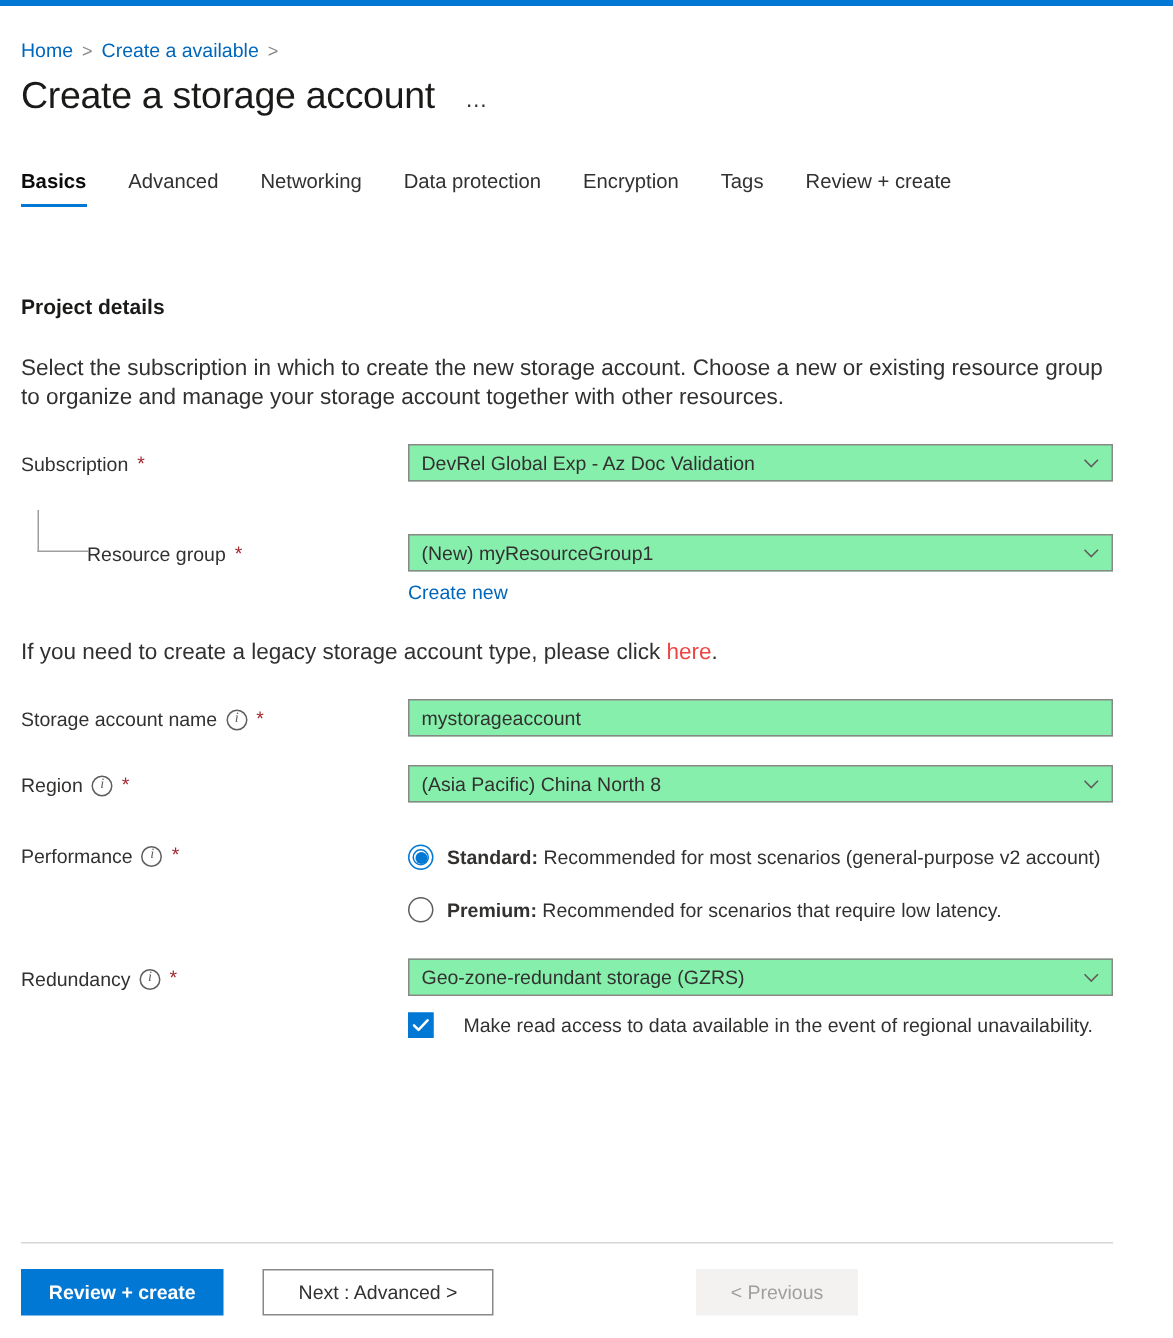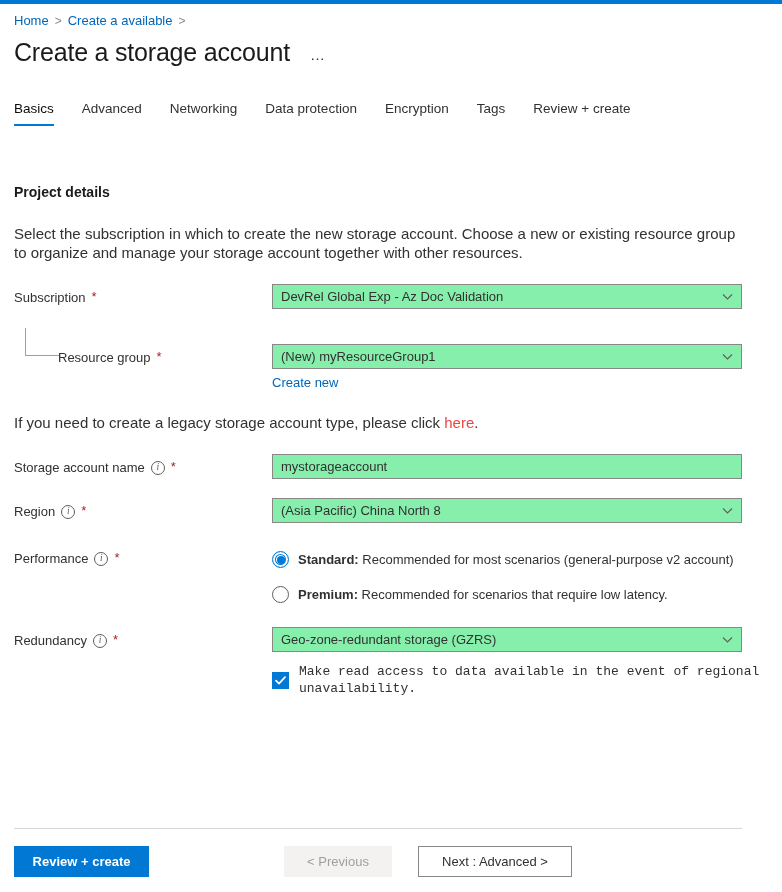--- a/index.html
+++ b/index.html
@@ -24,22 +24,24 @@
     width: 100%;
     background: #0078d4;
   }
 
   
   .breadcrumb {
     padding: 9px 0 0 14px;
     font-size: 13px;
     line-height: 16px;
     display: flex;
+    align-items: center;
     gap: 6px;
     height: 26px;
+    margin-top: 12px;
   }
   .breadcrumb a {
     color: #0066bb;
     text-decoration: none;
     cursor: pointer;
   }
   .crumb-sep {
     color: #8a8886;
     font-size: 12px;
   }
@@ -81,21 +83,21 @@
     font-size: 13.5px;
     color: #323130;
     padding: 0 14px 8px 14px;
     cursor: pointer;
     position: relative;
     white-space: nowrap;
     line-height: 18px;
   }
   .tab:first-child { padding-left: 0; }
   .tab.active {
-    font-weight: 400;
+    font-weight: 700;
     color: #0b0b0b;
   }
   .tab.active::after {
     content: "";
     position: absolute;
     left: 0;
     right: 14px;
     bottom: 0;
     height: 2px;
     background: #0078d4;
@@ -266,24 +268,23 @@
     font-size: 13px;
     color: #323130;
     line-height: 17px;
   }
   .radio-text b { font-weight: 700; }
 
   
   .checkbox-row {
     display: flex;
     align-items: center;
-    gap: 10px;
+    gap: 20px;
     margin-top: 11px;
     cursor: pointer;
-    font-family: Liberation Mono, monospace;
   }
   .cbox {
     width: 17px;
     height: 17px;
     background: #0078d4;
     border: 1px solid #0078d4;
     flex: 0 0 auto;
     display: flex;
     align-items: center;
     justify-content: center;
@@ -493,15 +494,15 @@
       </div>
     </div>
   </div>
 
 </div>
 
 <div class="footer-divider"></div>
 
 <div class="footer">
   <button class="btn btn-primary">Review + create</button>
+  <button class="btn btn-default">Next : Advanced &gt;</button>
   <button class="btn btn-disabled">&lt; Previous</button>
-  <button class="btn btn-default">Next : Advanced &gt;</button>
 </div>
 
 </body></html>

